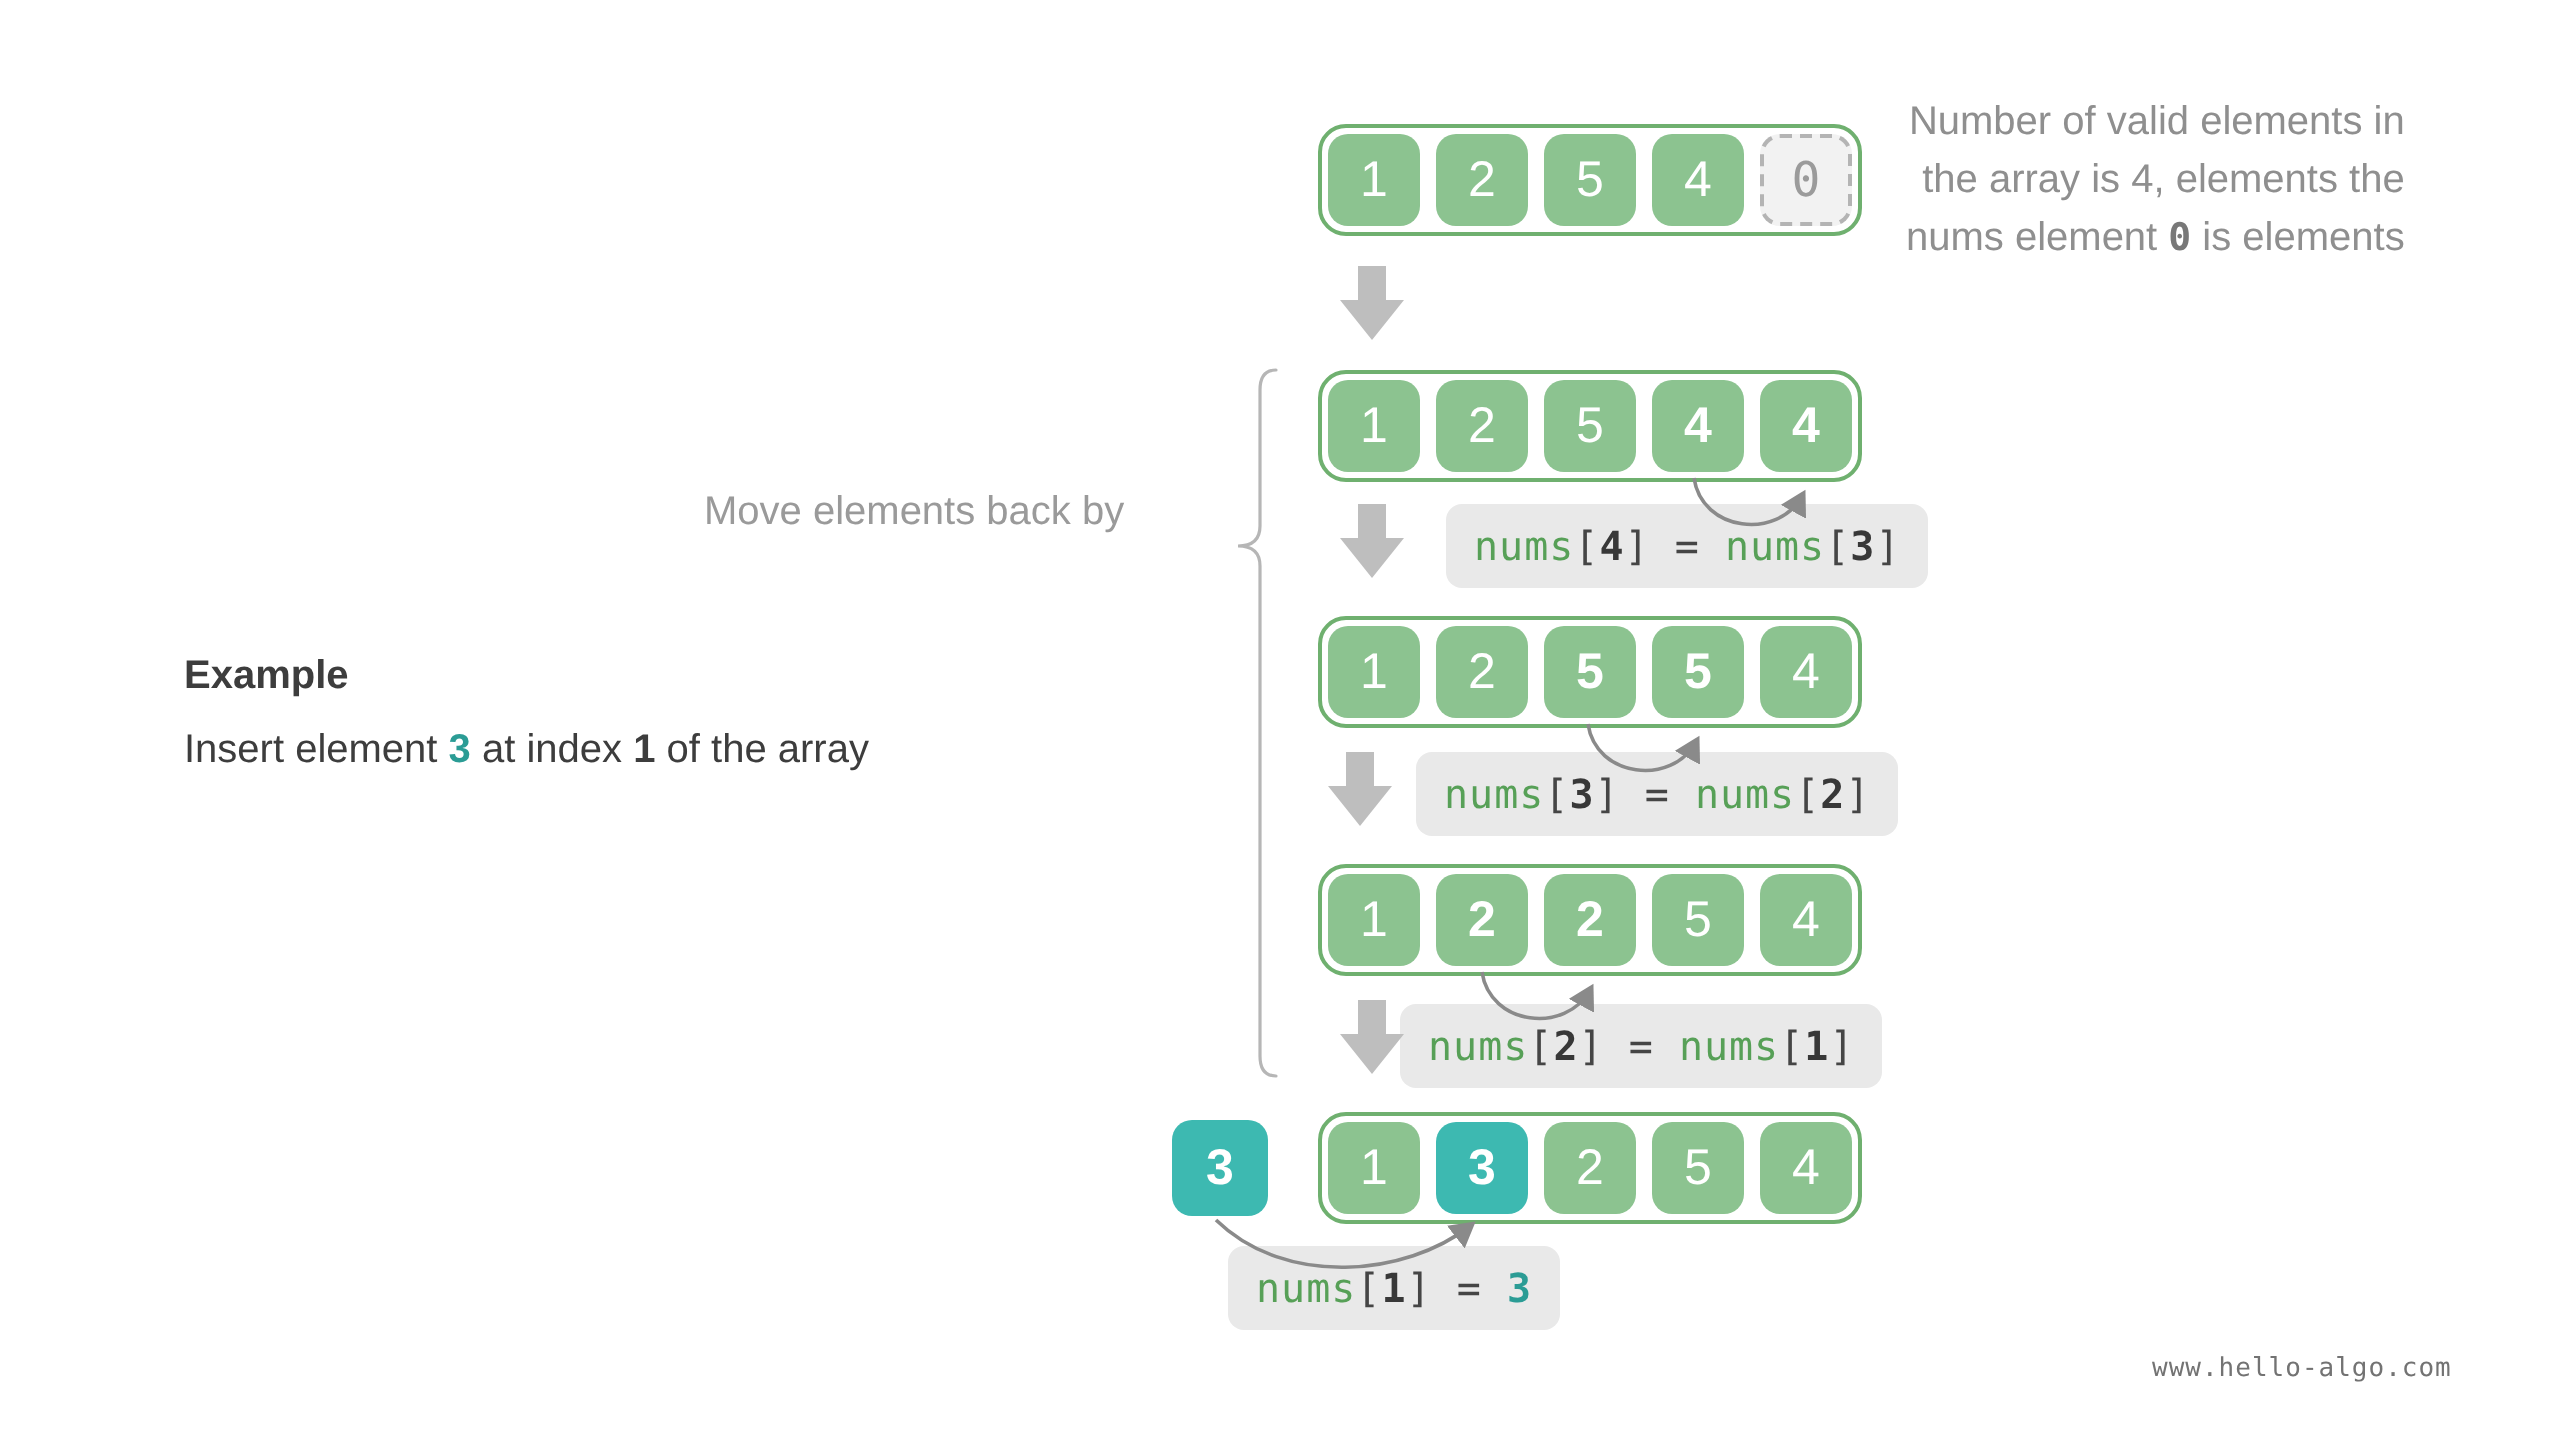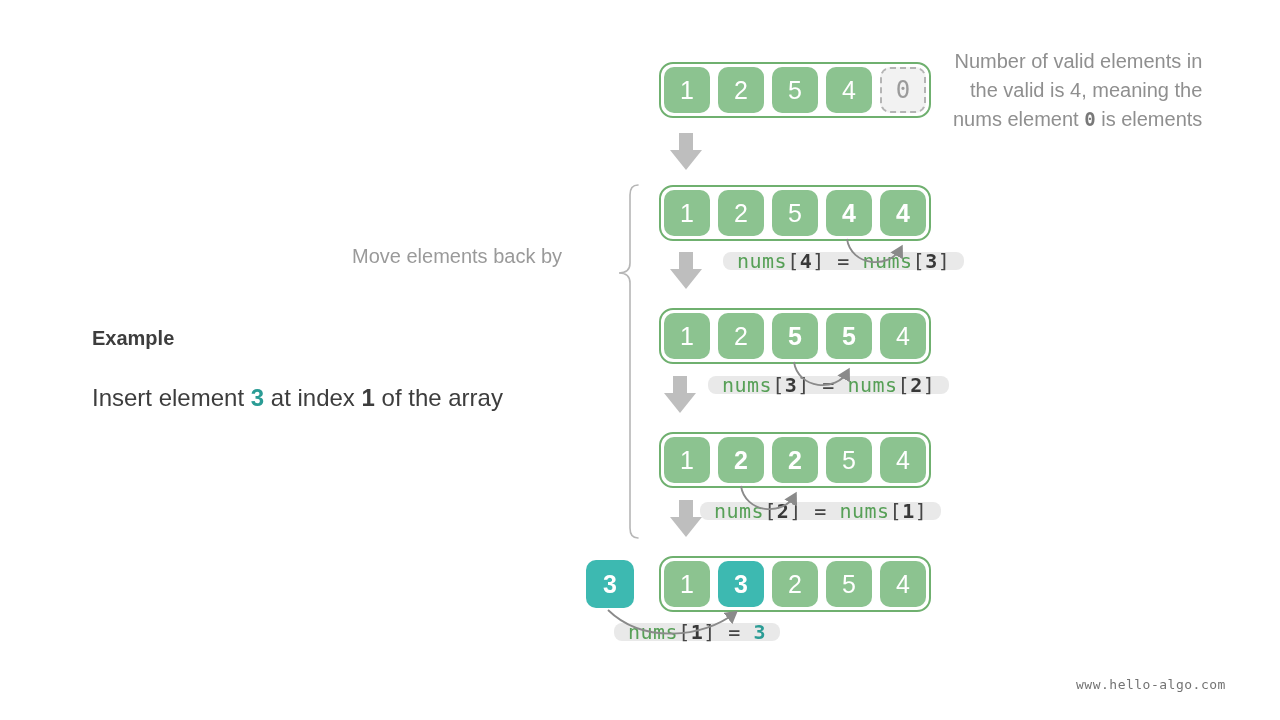--- a/index.html
+++ b/index.html
@@ -14,51 +14,51 @@
         display:flex;align-items:center;justify-content:center;font-size:25px;font-weight:500;}
   .cell.bold{font-weight:700;}
   .cell.insert{background:#3DB9B1;}
   .cell.invalid{background:#F2F2F2;border:2px dashed #B4B4B4;color:#9B9B9B;
                 font-family:"DejaVu Sans Mono",monospace;font-weight:400;font-size:24px;}
   .standalone-cell{position:absolute;left:586px;top:560px;width:48px;height:48px;border-radius:10px;
         background:#3DB9B1;color:#fff;display:flex;align-items:center;justify-content:center;
         font-size:25px;font-weight:700;z-index:2;}
 
   
-  .op-label{position:absolute;height:18px;background:#E9E9E9;border-radius:8px;display:flex;
+  .op-label{position:absolute;height:42px;background:#E9E9E9;border-radius:8px;display:flex;
             align-items:center;padding:0 14px;font-family:"DejaVu Sans Mono",monospace;
             font-size:20px;letter-spacing:.5px;white-space:pre;z-index:3;color:#454545;justify-content:center;}
   .op-label .g{color:#57A057;}
   .op-label .p{color:#454545;}
   .op-label .i{color:#383838;font-weight:700;}
   .op-label .t{color:#2B9C95;font-weight:700;}
 
   
   .note{position:absolute;font-size:20px;line-height:29px;color:#8F8F8F;z-index:1;}
   .note .mono0{font-family:"DejaVu Sans Mono",monospace;font-weight:700;color:#787878;font-size:19px;}
   .move-note{position:absolute;left:352px;top:242px;font-size:20px;line-height:29px;color:#9A9A9A;z-index:1;}
   .example-title{position:absolute;left:92px;top:327px;font-size:20px;font-weight:700;color:#3D3D3D;}
-  .example-desc{position:absolute;left:92px;top:384px;font-size:24px;color:#3D3D3D;}
+  .example-desc{position:absolute;left:92px;top:364px;font-size:20px;color:#3D3D3D;}
   .example-desc .t{color:#2B9C95;font-weight:700;}
   .example-desc .b{font-weight:700;color:#3D3D3D;}
   .watermark{position:absolute;left:1076px;top:677px;font-family:"DejaVu Sans Mono",monospace;
              font-size:13px;letter-spacing:.5px;color:#737373;}
 
   .icon-abs{position:absolute;z-index:5;}
 </style>
 </head>
 <body>
 
 <div class="canvas">
 
   <div class="example-title">Example</div>
   <div class="example-desc"><span>Insert element </span><span class="t">3</span><span> at index </span><span class="b">1</span><span> of the array</span></div>
 
   <div class="move-note"><span>Move elements back by</span><br></div>
-  <div class="note" style="left:953px;top:47px;text-align:right;"><span>Number of valid elements in</span><br><span>the valid is 4, meaning the</span><br><span>nums element </span><span class="mono0">0</span><span> is elements</span></div>
+  <div class="note" style="left:953px;top:47px;text-align:right;"><span>Number of valid elements in</span><br><span>the array is 4, elements the</span><br><span>nums element </span><span class="mono0">0</span><span> is elements</span></div>
   <div class="watermark">www.hello-algo.com</div>
 
   <svg class="icon-abs" style="left:610px;top:183px;z-index:1;" width="30" height="357" viewBox="0 0 30 357">
     <path d="M28,2 Q20,2 20,12 L20,80 Q20,90 9,90 Q20,90 20,100 L20,345 Q20,355 28,355" fill="none" stroke="#B6B6B6" stroke-width="1.6" stroke-linecap="round"></path>
   </svg>
 
   <div class="array-box" style="top:62px;">
       <div class="cell">1</div>
       <div class="cell">2</div>
       <div class="cell">5</div>

